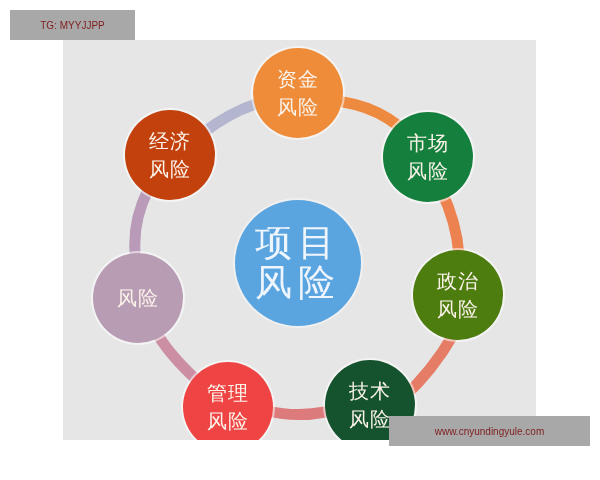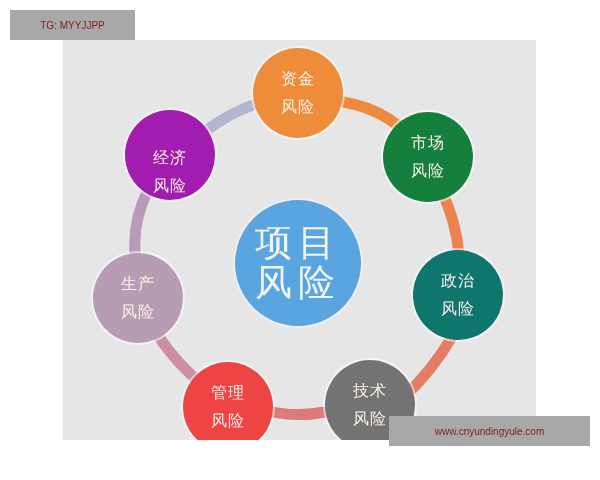--- a/index.html
+++ b/index.html
@@ -11,21 +11,21 @@
     .panel {
       position: absolute; left: 63px; top: 40px; width: 473px; height: 400px;
       background: #e6e6e6; overflow: hidden;
     }
     .ring {
       position: absolute; left: 0; top: 0; width: 473px; height: 400px;
     }
     .node {
       position: absolute; border-radius: 50%;
       display: flex; flex-direction: column; align-items: center; justify-content: center;
-      color: #fbf3ea; font-size: 16px; line-height: 28px; letter-spacing: 1px;
+      color: #fbf3ea; font-size: 20px; line-height: 28px; letter-spacing: 1px;
       box-shadow: 0 0 0 2px rgba(255,255,255,0.55);
     }
     .node span { display: block; }
     .node.center {
       font-size: 37px; line-height: 40px; letter-spacing: 6px; color: #eef5fc;
       box-shadow: 0 0 0 2px rgba(255,255,255,0.4);
     }
     .tag {
       position: absolute; background: #a8a8a8; color: #7f1d1d;
       font-family: "Liberation Sans", sans-serif; font-size: 10px;
@@ -60,39 +60,38 @@
   <div class="node" style="left:190px; top:8px; width:90px; height:90px; background:#ee8c3a;">
     <span>资金</span>
     <span>风险</span>
   </div>
 
   <div class="node" style="left:320px; top:72px; width:90px; height:90px; background:#15803d;">
     <span>市场</span>
     <span>风险</span>
   </div>
 
-  <div class="node" style="left:350px; top:210px; width:90px; height:90px; background:#0f766e;text-align:right;">
+  <div class="node" style="left:350px; top:210px; width:90px; height:90px; background:#4d7c0f;text-align:right;">
     <span>政治</span>
     <span>风险</span>
   </div>
 
-  <div class="node" style="left:262px; top:320px; width:90px; height:90px; background:#737373;">
+  <div class="node" style="left:262px; top:320px; width:90px; height:90px; background:#14532d;">
     <span>技术</span>
     <span>风险</span>
   </div>
 
   <div class="node" style="left:120px; top:322px; width:90px; height:90px; background:#ef4444;">
     <span>管理</span>
     <span>风险</span>
   </div>
 
   <div class="node" style="left:30px; top:213px; width:90px; height:90px; background:#b89cb4;">
-    <span>生产</span>
     <span>风险</span>
   </div>
 
-  <div class="node" style="left:62px; top:70px; width:90px; height:90px; background:#a21caf;justify-content:flex-end;">
+  <div class="node" style="left:62px; top:70px; width:90px; height:90px; background:#c2410c;">
     <span>经济</span>
     <span>风险</span>
   </div>
 </div>
 
 <div class="tag tag-bottom">www.cnyundingyule.com</div>
 
 </body></html>

